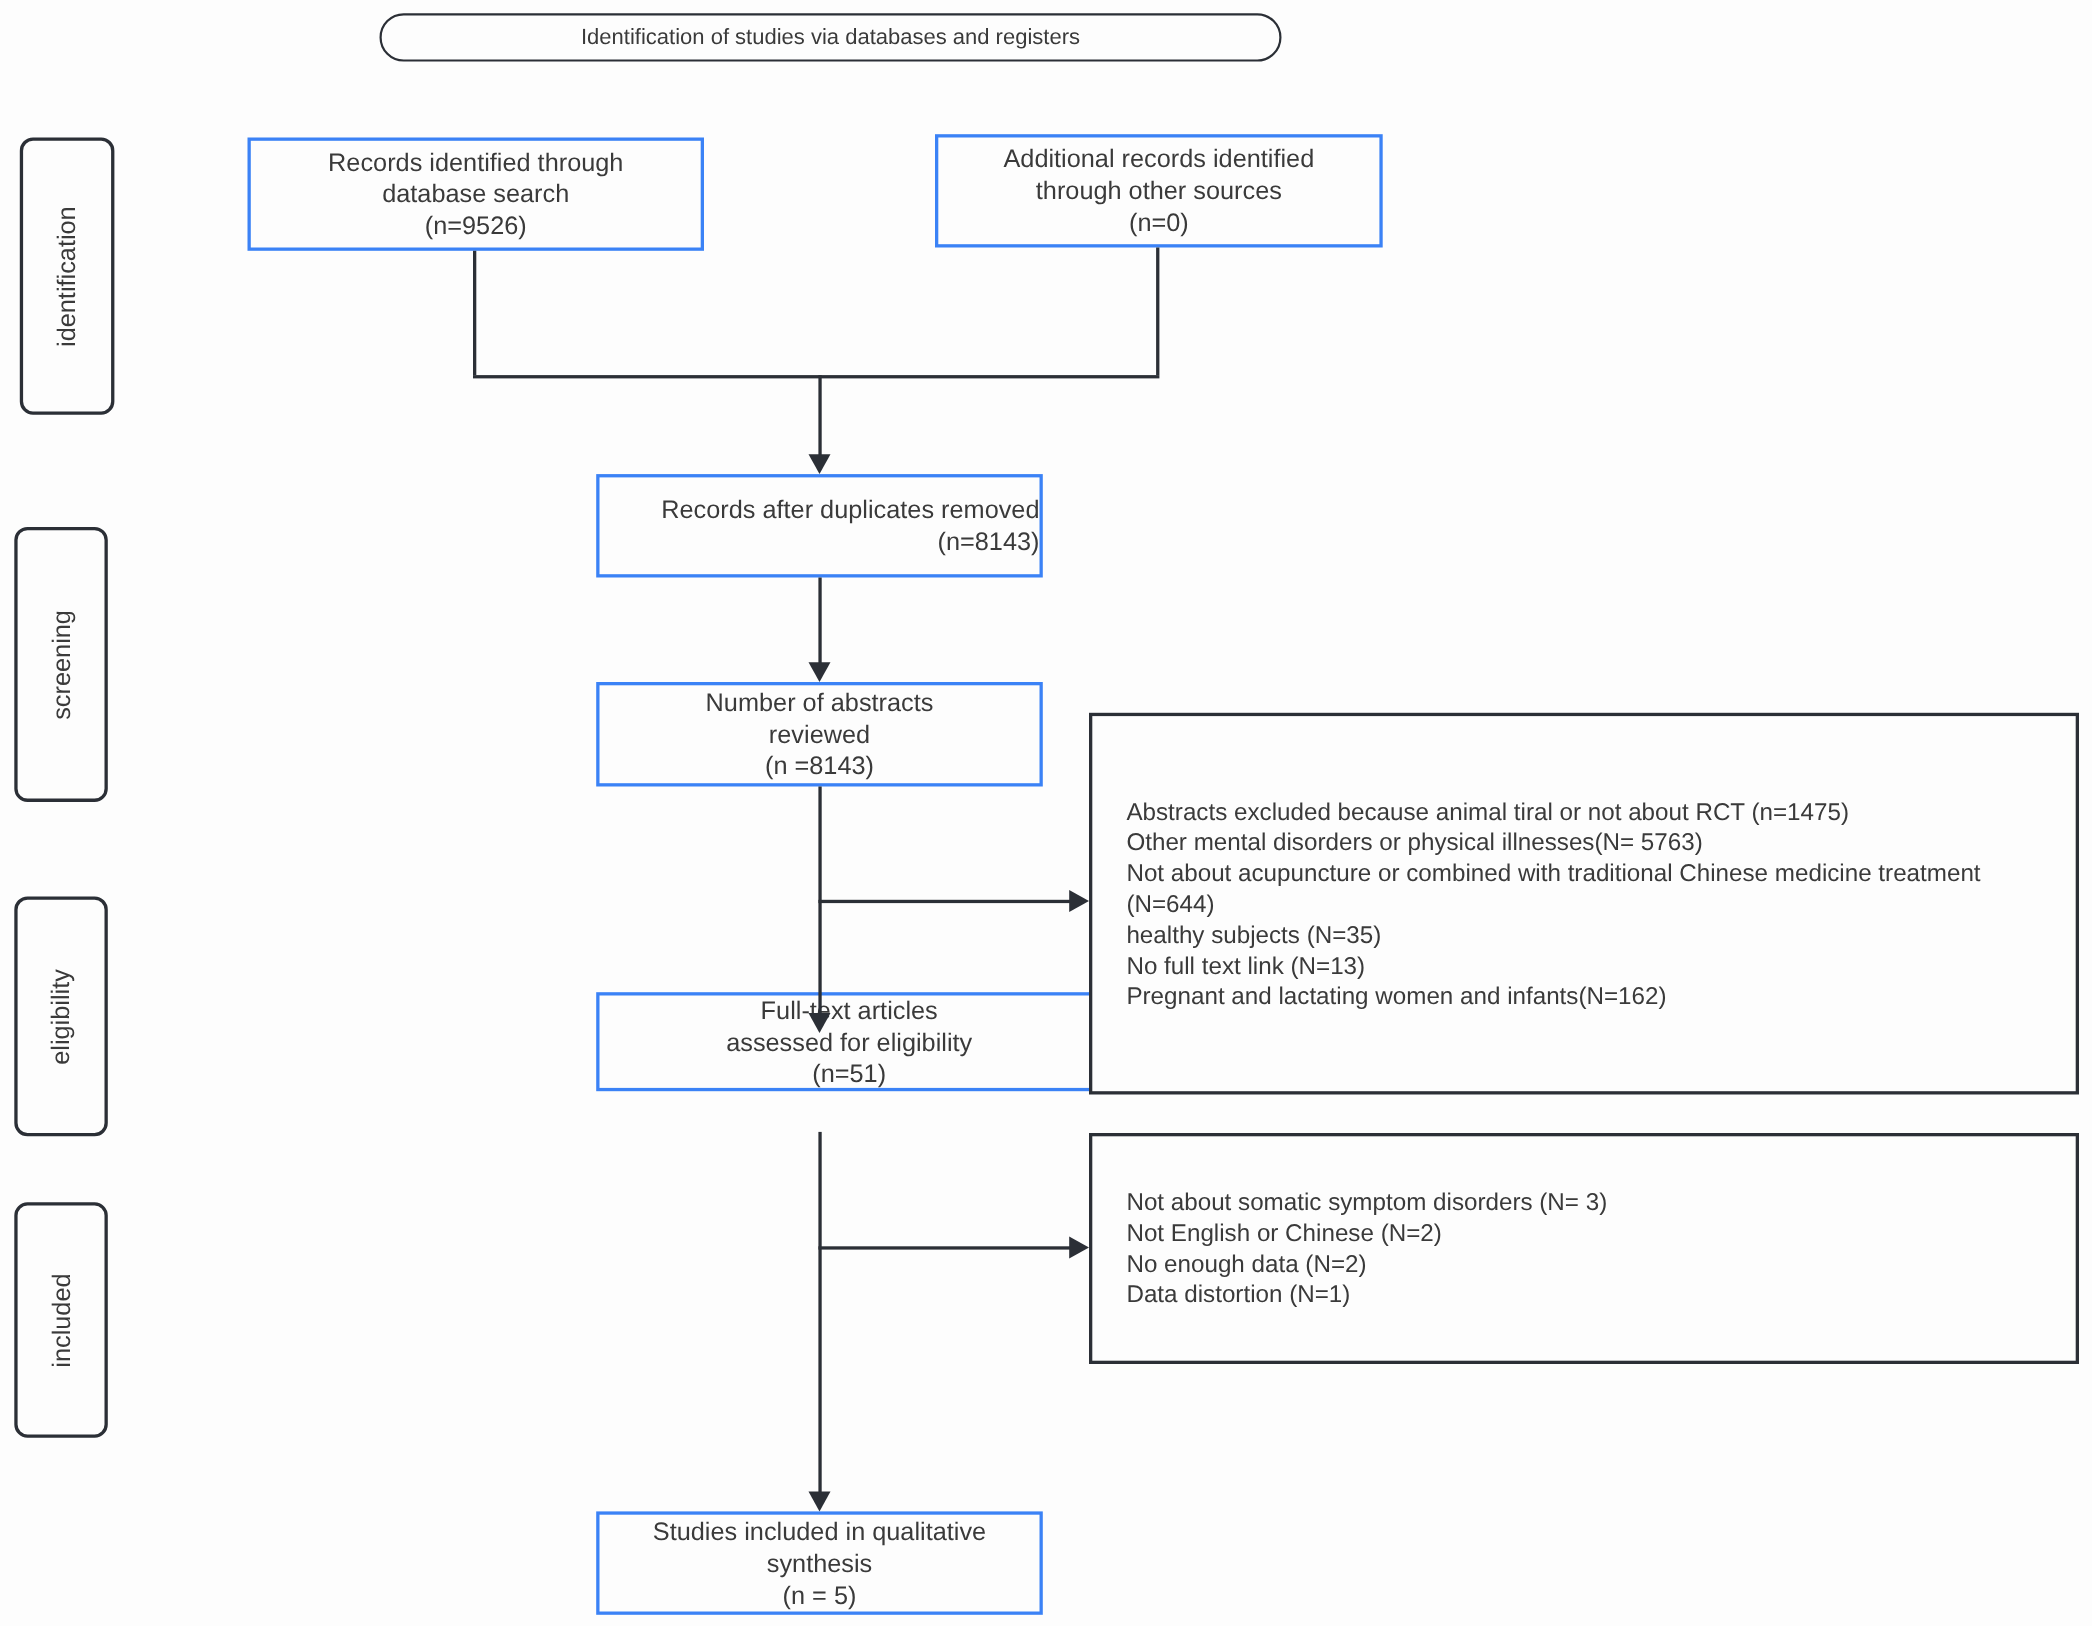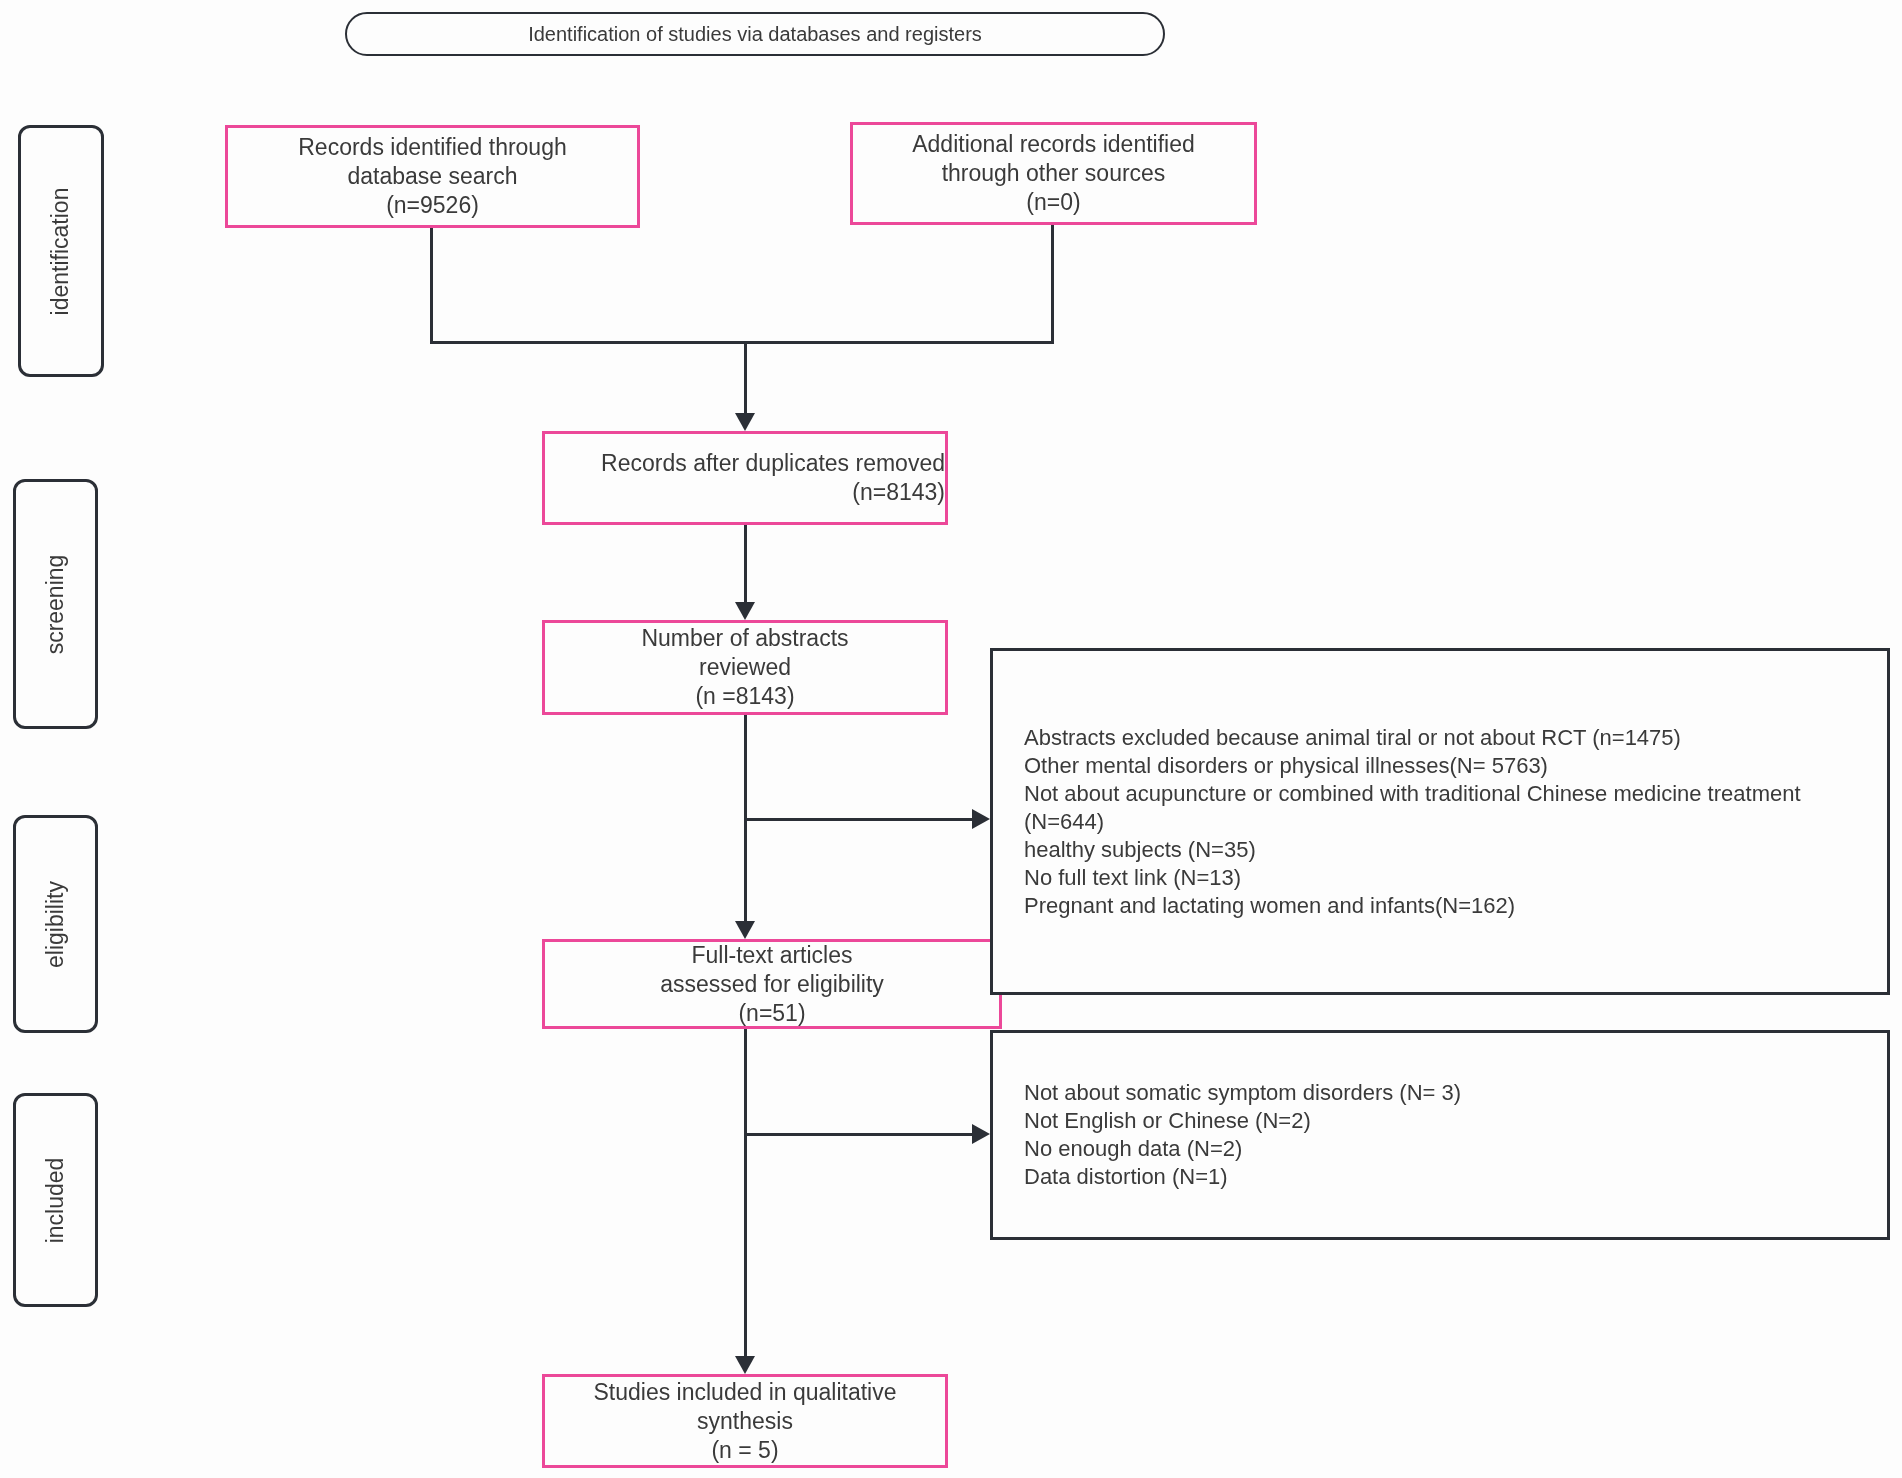--- a/index.html
+++ b/index.html
@@ -12,21 +12,21 @@
     position: relative;
     width: 1902px;
     height: 1478px;
     background: #fdfdfd;
     color: #3a3a3a;
     overflow: hidden;
   }
   
   .fbox {
     position: absolute;
-    border: 3px solid #ec4899;
+    border: 3px solid #3b82f6;
     background: #fdfdfd;
     display: flex;
     flex-direction: column;
     align-items: center;
     justify-content: center;
     text-align: center;
     font-size: 23px;
     line-height: 29px;
     color: #3a3a3a;
     box-sizing: border-box;
@@ -96,21 +96,21 @@
 
   #stage-identification { left: 18px; top: 125px; width: 86px; height: 252px; }
   #stage-screening      { left: 13px; top: 479px; width: 85px; height: 250px; }
   #stage-eligibility    { left: 13px; top: 815px; width: 85px; height: 218px; }
   #stage-included       { left: 13px; top: 1093px; width: 85px; height: 214px; }
 
   #box-records-identified  { left: 225px; top: 125px; width: 415px; height: 103px; }
   #box-additional-records  { left: 850px; top: 122px; width: 407px; height: 103px; }
   #box-duplicates-removed  { left: 542px; top: 431px; width: 406px; height: 94px; align-items: flex-end; }
   #box-abstracts-reviewed  { left: 542px; top: 620px; width: 406px; height: 95px; }
-  #box-fulltext-assessed   { left: 542px; top: 939px; width: 460px; height: 90px; }
+  #box-fulltext-assessed   { left: 542px; top: 902px; width: 460px; height: 90px; }
   #box-studies-included    { left: 542px; top: 1374px; width: 406px; height: 94px; }
 
   #box-abstracts-excluded  { left: 990px; top: 648px;  width: 900px; height: 347px; }
   #box-fulltext-excluded   { left: 990px; top: 1030px; width: 900px; height: 210px; }
 
   #conn-left-v   { left: 430px;  top: 228px; width: 3px; height: 113px; }
   #conn-right-v  { left: 1051px; top: 225px; width: 3px; height: 116px; }
   #conn-merge-h  { left: 430px;  top: 341px; width: 624px; height: 3px; }
   #conn-mid-v1   { left: 744px;  top: 341px; width: 3px; height: 74px; }
   #arr-mid-1     { left: 735px;  top: 413px; }

